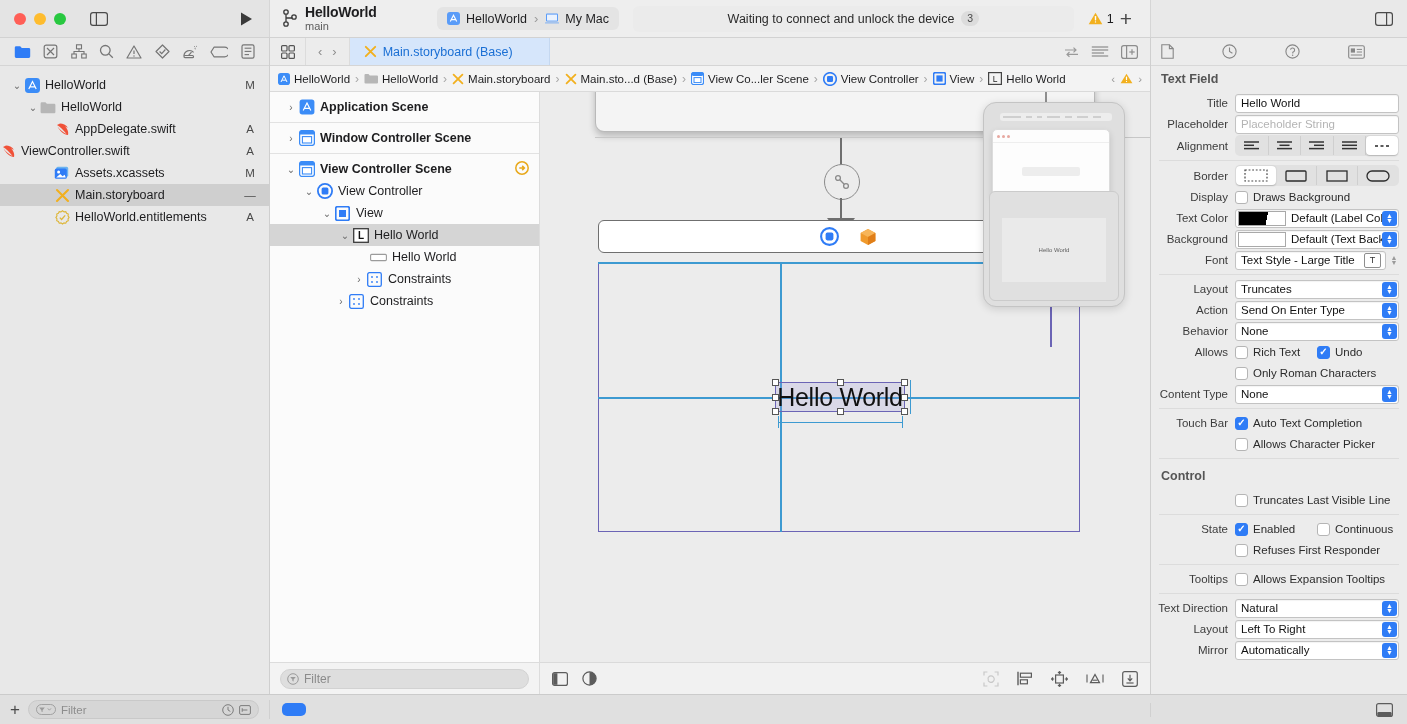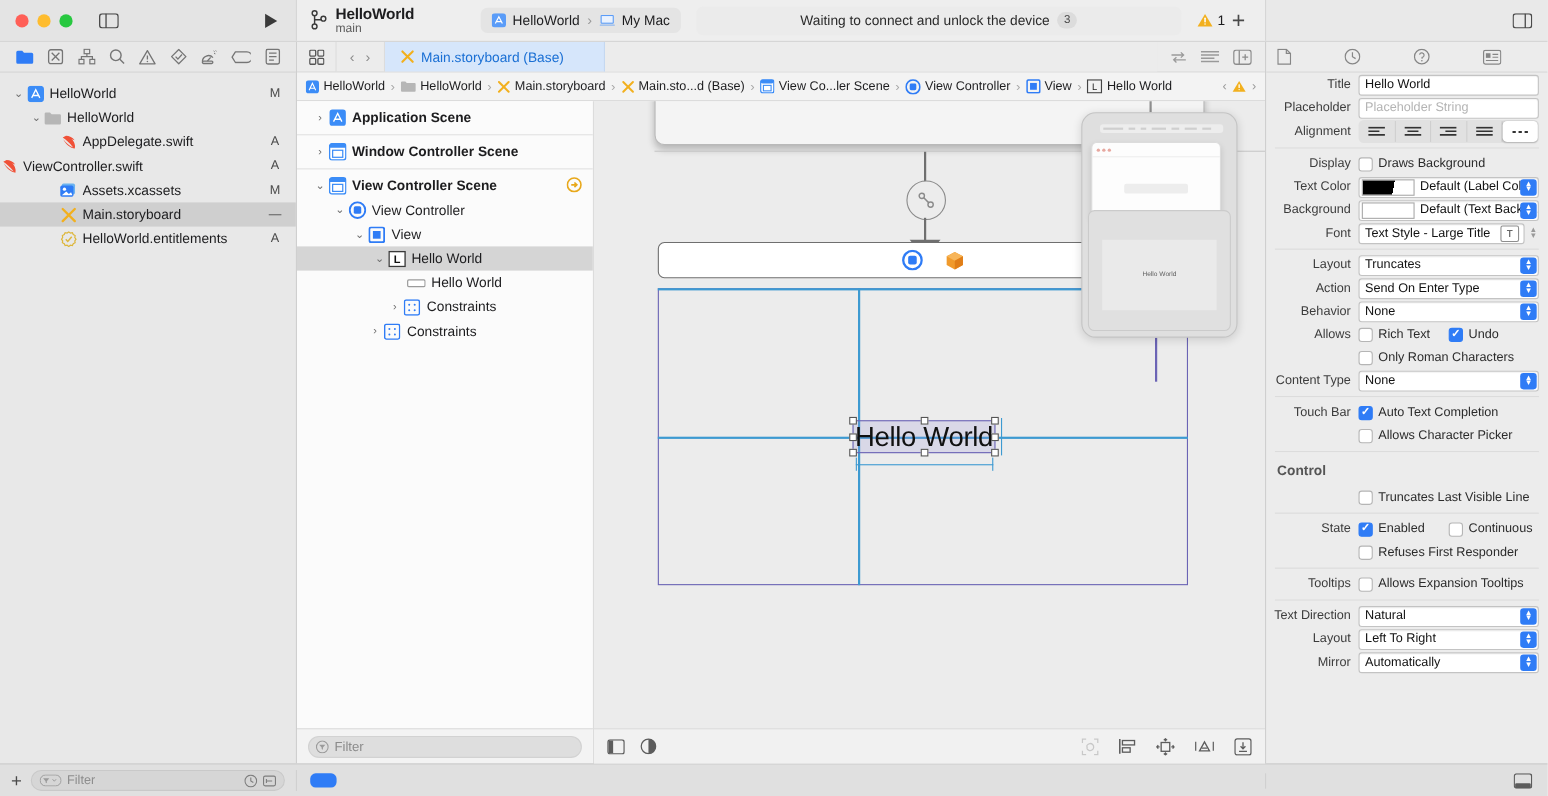--- a/index.html
+++ b/index.html
@@ -1002,20 +1002,21 @@
         <span class="insp-tab">
           <svg width="15" height="15" viewBox="0 0 15 15">
               <rect x="0.7" y="0.7" width="13.6" height="13.6" rx="1.4" fill="none" stroke="#5c5c5c" stroke-width="1.1"></rect>
               <text x="7.3" y="10.6" font-size="8.4" font-family="Liberation Serif" font-style="italic" text-anchor="middle" fill="#5c5c5c">fx</text>
             </svg>
         </span>
       </div>
 
       <div class="insp-body">
 
+        <div class="section-title">Text Field</div>
 
         <div class="row">
           <span class="lbl">Title</span>
           <span class="ctl">
               <span class="txtfield">Hello World</span>
             </span>
         </div>
 
         <div class="row">
           <span class="lbl">Placeholder</span>
@@ -1062,20 +1063,47 @@
                     <line x1="7.5" y1="3" x2="10.5" y2="3" stroke="#333" stroke-width="1.6"></line>
                     <line x1="13" y1="3" x2="16" y2="3" stroke="#333" stroke-width="1.6"></line>
                   </svg>
                 </div>
             </span>
           </span>
         </div>
 
         <div class="hr"></div>
 
+        <div class="row">
+          <span class="lbl">Border</span>
+          <span class="ctl">
+            <span class="seg">
+              <div class="on">
+                  <svg width="24" height="13" viewBox="0 0 24 13">
+                    <rect x="1" y="1" width="22" height="11" fill="none" stroke="#444" stroke-width="1.2" stroke-dasharray="1.8 1.8"></rect>
+                  </svg>
+                </div>
+              <div>
+                  <svg width="22" height="12" viewBox="0 0 22 12">
+                    <rect x="1" y="1" width="20" height="10" rx="1" fill="none" stroke="#2b2b2b" stroke-width="1.3"></rect>
+                  </svg>
+                </div>
+              <div>
+                  <svg width="22" height="12" viewBox="0 0 22 12">
+                    <rect x="1" y="1" width="20" height="10" fill="none" stroke="#2b2b2b" stroke-width="1.3"></rect>
+                  </svg>
+                </div>
+              <div>
+                  <svg width="24" height="12" viewBox="0 0 24 12">
+                    <rect x="1" y="1" width="22" height="10" rx="5" fill="none" stroke="#2b2b2b" stroke-width="1.3"></rect>
+                  </svg>
+                </div>
+            </span>
+          </span>
+        </div>
 
         <div class="row">
           <span class="lbl">Display</span>
           <span class="ctl">
             <span class="chk">
               <span class="box"></span>
               <span>Draws Background</span>
             </span>
           </span>
         </div>

